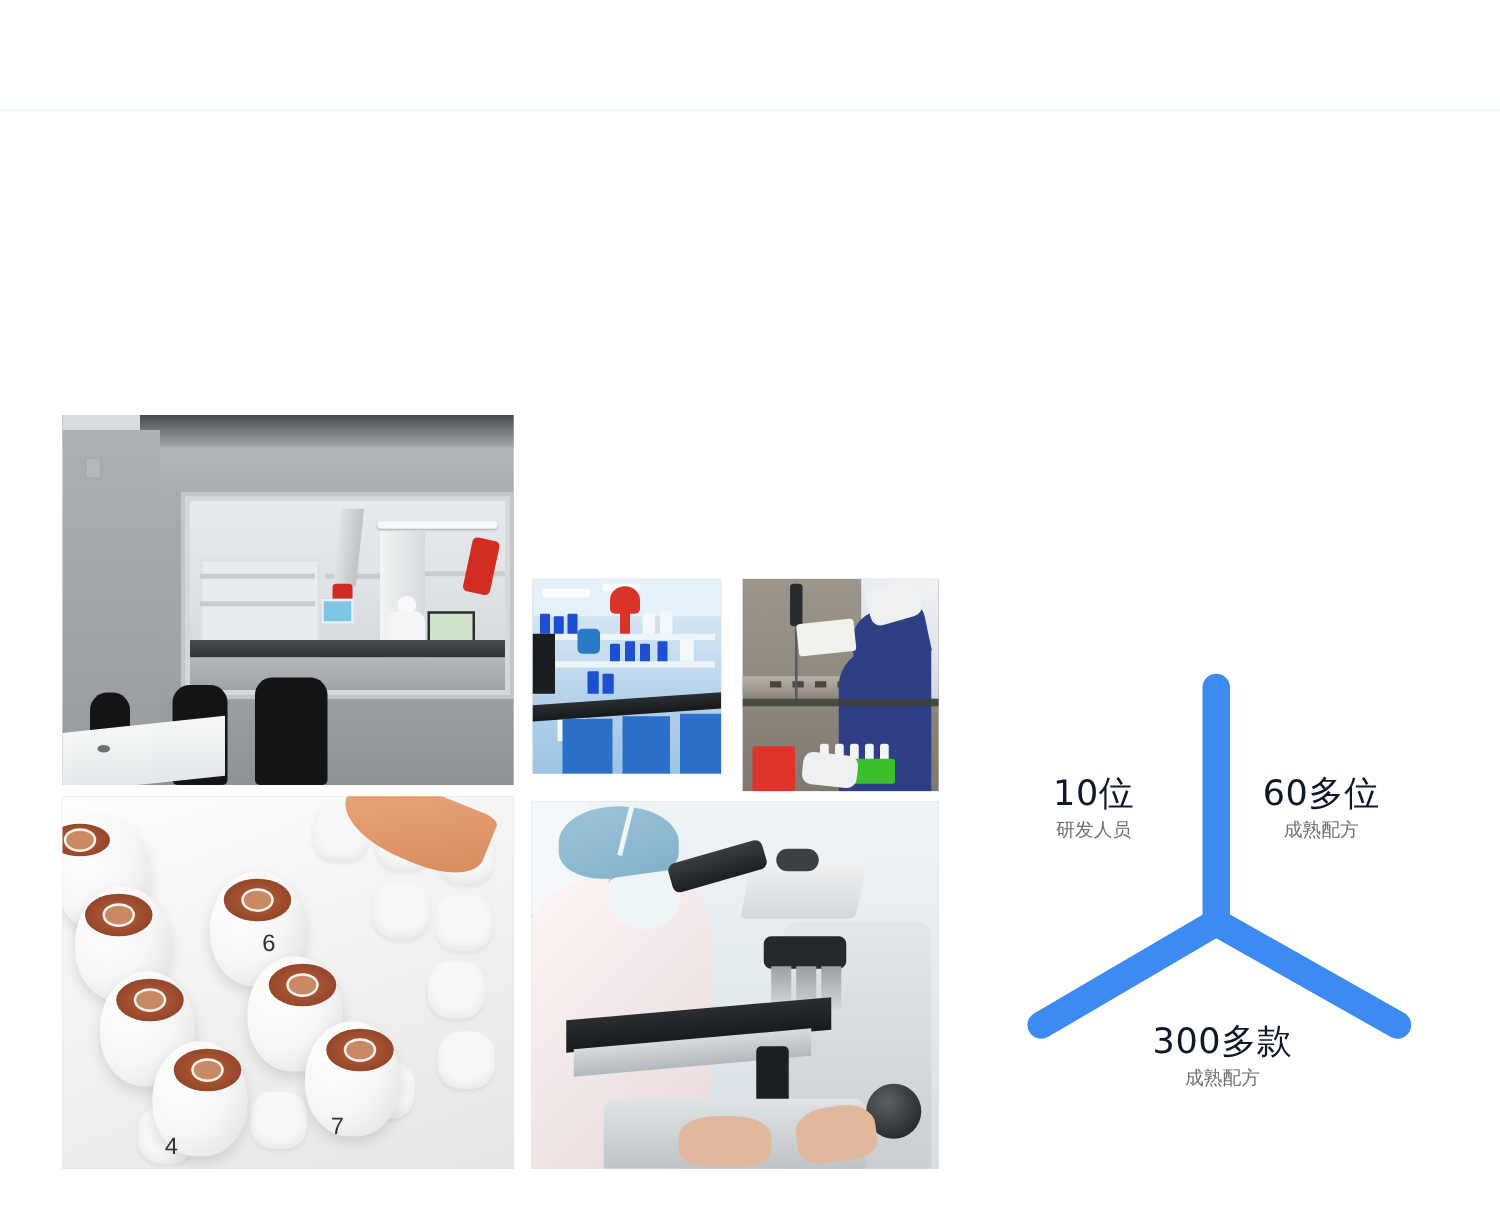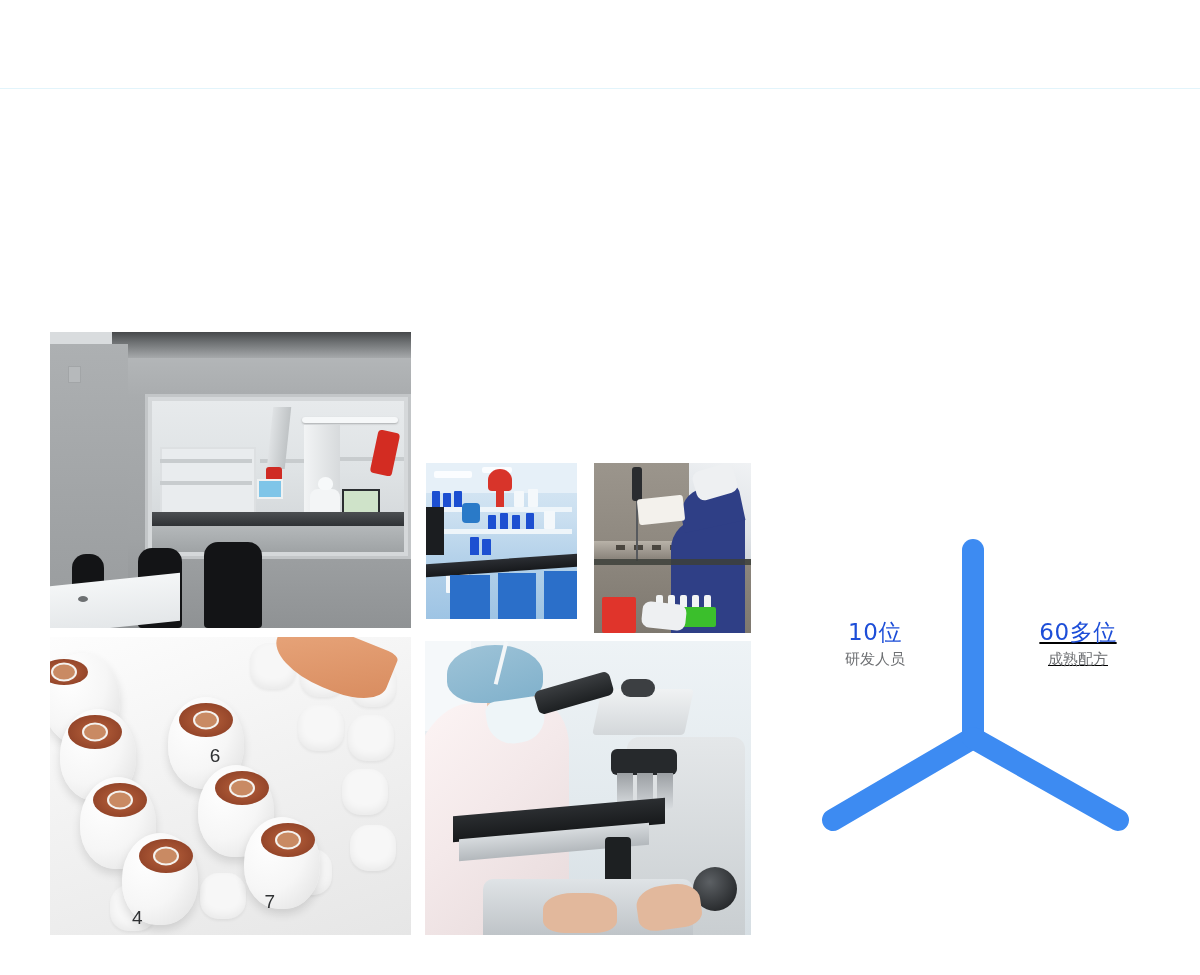--- a/index.html
+++ b/index.html
@@ -180,29 +180,29 @@
     background:radial-gradient(circle at 38% 34%,#5c6064,#17191b);border-radius:50%;}
   .ms-hand{position:absolute;background:#e2b89c;border-radius:40% 40% 30% 30%;}
 
   
   #y-infographic{position:absolute;left:800px;top:520px;width:400px;height:400px;}
   .y-svg{position:absolute;left:0;top:0;}
 
   .stat{position:absolute;text-align:center;}
   .stat .num{
     font-family:"DejaVu Sans","Liberation Sans",sans-serif;
-    font-size:23px;color:#1d4ed8;line-height:1.08;font-weight:400;
+    font-size:28px;color:#0f172a;line-height:1.08;font-weight:400;
     letter-spacing:.5px;white-space:nowrap;
   }
   .stat .sub{
     font-family:"DejaVu Sans","Liberation Sans",sans-serif;
     font-size:15px;color:#6d6f72;margin-top:5px;white-space:nowrap;
   }
   #stat-engineers{left:795px;top:620px;width:160px;}
-  #stat-researchers{left:997px;top:620px;width:162px;text-decoration:underline;}
+  #stat-researchers{left:976px;top:620px;width:162px;}
   #stat-formulas{left:878px;top:818px;width:200px;}
 </style>
 </head>
 <body>
 
 <div class="page">
 
   <div class="top-divider"></div>
 
   <div>
@@ -390,14 +390,18 @@
   <div class="stat" id="stat-engineers">
     <div class="num">10位</div>
     <div class="sub">研发人员</div>
   </div>
 
   <div class="stat" id="stat-researchers">
     <div class="num">60多位</div>
     <div class="sub">成熟配方</div>
   </div>
 
+  <div class="stat" id="stat-formulas">
+    <div class="num">300多款</div>
+    <div class="sub">成熟配方</div>
+  </div>
 
 </div>
 
 </body></html>

